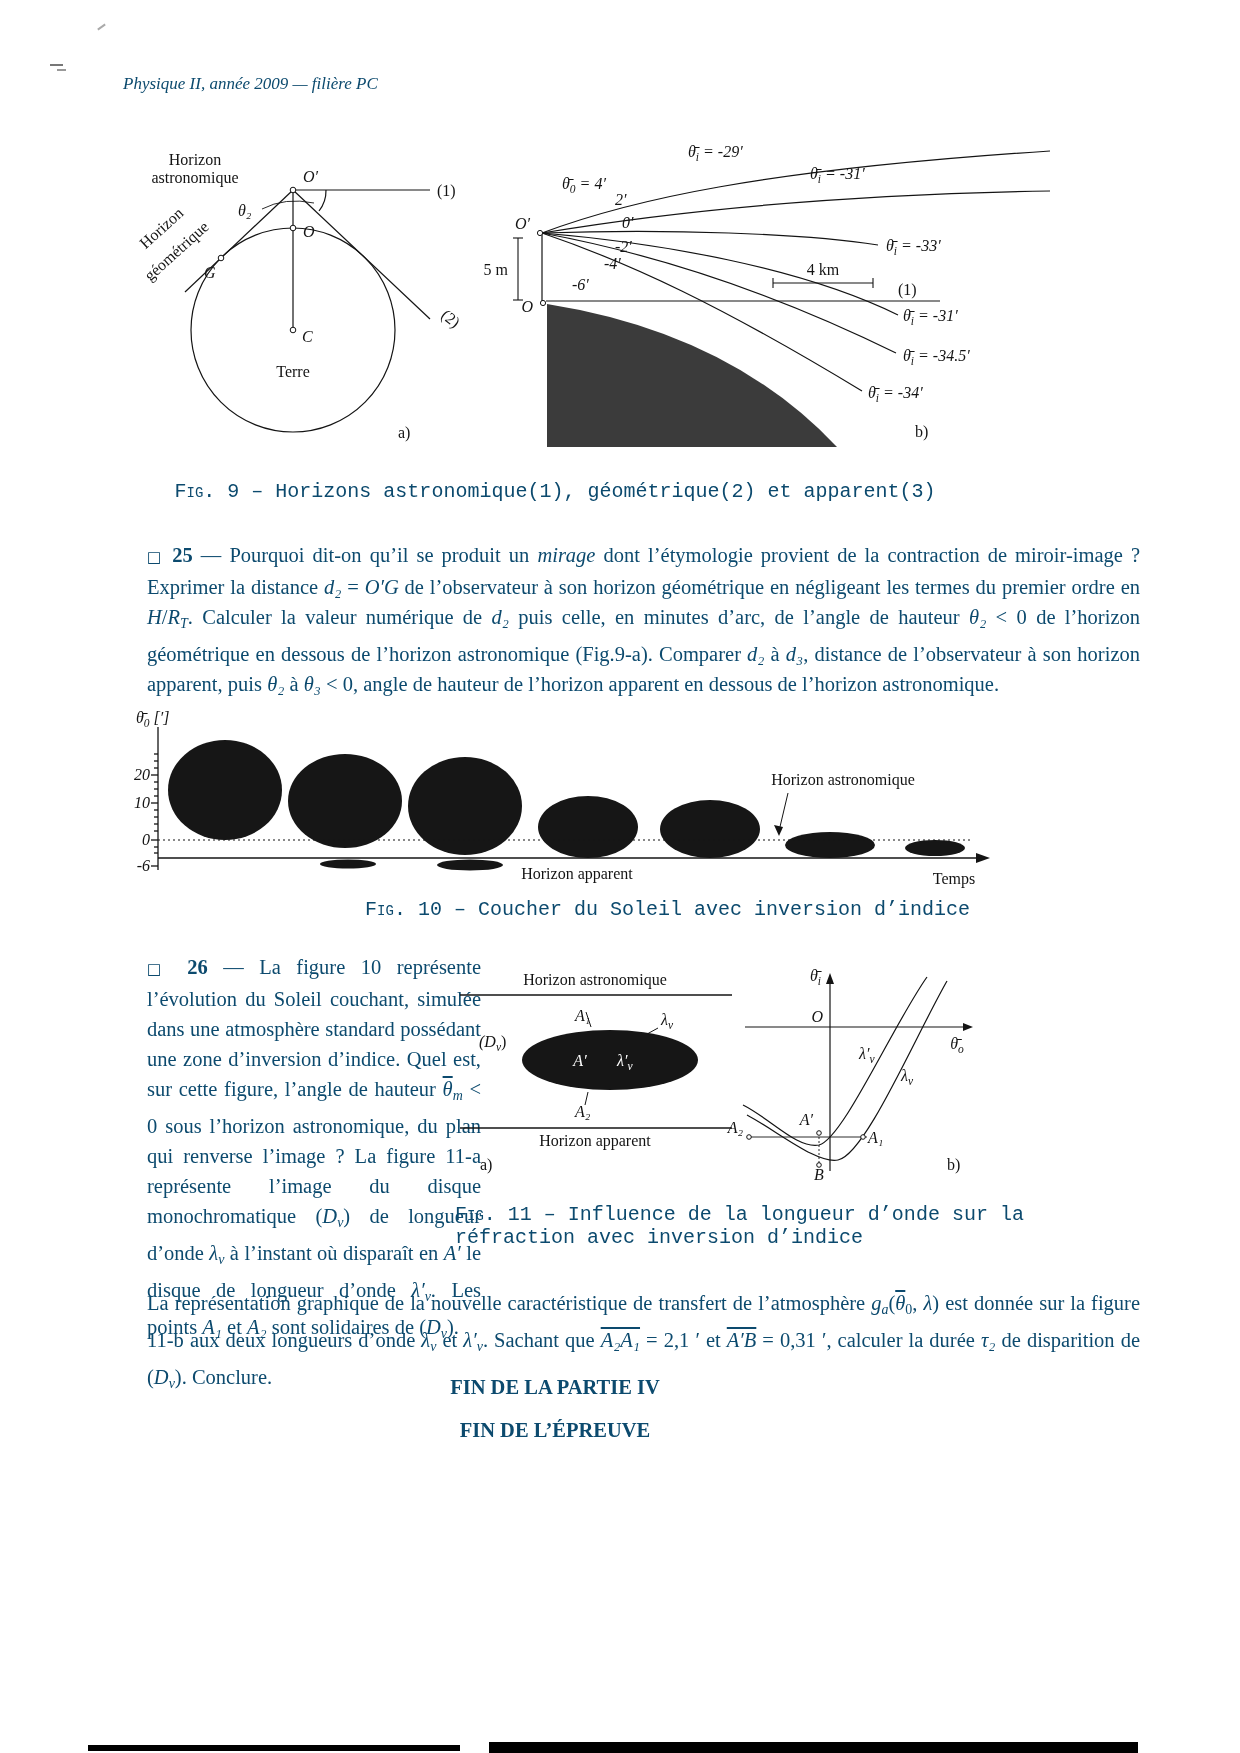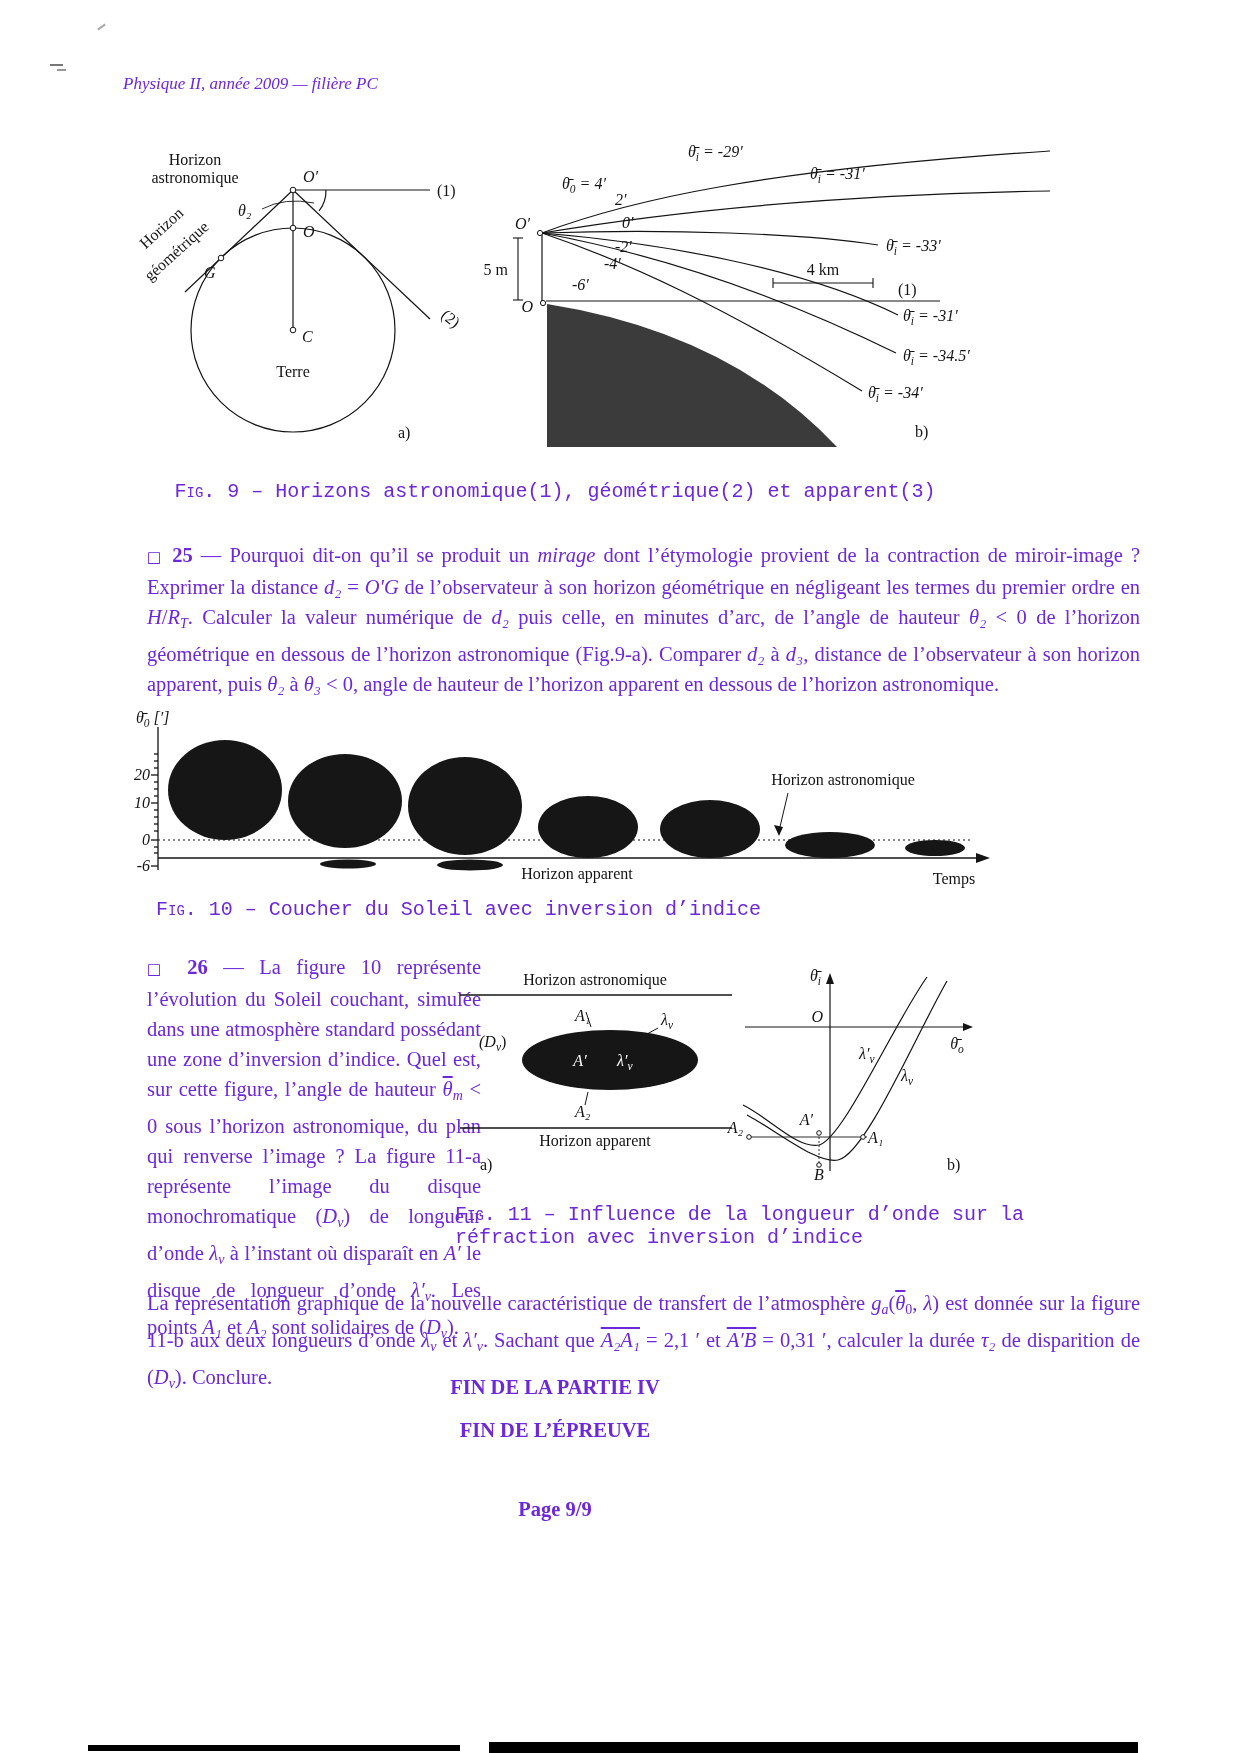--- a/index.html
+++ b/index.html
@@ -1,19 +1,19 @@
 <!DOCTYPE html>
 <html><head>
 <meta charset="utf-8">
 <style>
   * { margin:0; padding:0; box-sizing:border-box; }
   html,body { background:#ffffff; }
   .page {
     position:relative; width:1240px; height:1753px; background:#fff;
-    font-family:"Liberation Serif","DejaVu Serif",serif; color:#6d28d9; overflow:hidden;
+    font-family:"Liberation Serif","DejaVu Serif",serif; color:#0c4a6e; overflow:hidden;
   }
   .header { position:absolute; left:123px; top:74px; font-style:italic; font-size:17px; }
   .para { position:absolute; font-size:20.5px; line-height:30px; text-align:justify;margin-left:24px; }
   .caption { position:absolute; font-size:20px;font-family:Liberation Mono, monospace; }
   .figlabel { font-variant:small-caps; }
   .seg-b { font-weight:700; }
   .seg-i, .seg-scr { font-style:italic; }
   .seg-sub { font-size:0.68em; vertical-align:-0.28em; }
   .seg-isub { font-style:italic; font-size:0.68em; vertical-align:-0.28em; }
   .seg-iov { font-style:italic; text-decoration:overline; }
@@ -155,21 +155,21 @@
     <text x="16" y="18" class="it"><tspan>θ̄</tspan><tspan class="svgsub" dy="4">0</tspan><tspan dy="-4"> [′]</tspan></text>
     <text x="30" y="75" text-anchor="end" class="it">20</text>
     <text x="30" y="103" text-anchor="end" class="it">10</text>
     <text x="30" y="140" text-anchor="end" class="it">0</text>
     <text x="30" y="166" text-anchor="end" class="it">-6</text>
     <text x="723" y="80" text-anchor="middle">Horizon astronomique</text>
     <text x="457" y="174" text-anchor="middle">Horizon apparent</text>
     <text x="834" y="179" text-anchor="middle">Temps</text>
   </svg>
 
-  <div class="caption" style="left:156px;top:898px;width:830px;text-align:left">
+  <div class="caption" style="left:140px;top:898px;width:830px;text-align:right">
     <span class="figlabel">Fig. 10</span><span> – Coucher du Soleil avec inversion d’indice</span>
   </div>
 
   <p class="para" style="left:123px;top:952px;width:334px"><span class="seg-box">□ </span><span class="seg-b">26</span><span>  —  La figure 10 représente l’évolution du Soleil couchant, simulée dans une atmosphère standard possédant une zone d’inversion d’indice. Quel est, sur cette figure, l’angle de hauteur </span><span class="seg-iov">θ</span><span class="seg-isub">m</span><span> &lt; 0 sous l’horizon astronomique, du plan qui renverse l’image ? La figure 11-a représente l’image du disque monochromatique (</span><span class="seg-scr">D</span><span class="seg-isub">ν</span><span>) de longueur d’onde </span><span class="seg-i">λ</span><span class="seg-isub">ν</span><span> à l’instant où disparaît en </span><span class="seg-i">A′</span><span> le disque de longueur d’onde </span><span class="seg-i">λ′</span><span class="seg-isub">ν</span><span>. Les points </span><span class="seg-i">A₁</span><span> et </span><span class="seg-i">A₂</span><span> sont solidaires de (</span><span class="seg-scr">D</span><span class="seg-isub">ν</span><span>).</span></p>
 
   <svg style="left:455px;top:965px" width="310" height="215" viewBox="0 0 310 215">
     <text x="140" y="20" text-anchor="middle">Horizon astronomique</text>
     <g stroke="#141414" stroke-width="1.3">
       <line x1="5" y1="30" x2="277" y2="30"></line>
       <line x1="131" y1="47" x2="136" y2="62" stroke-width="1"></line>
@@ -218,18 +218,17 @@
   </svg>
 
   <div class="caption" style="left:455px;top:1203px;width:640px">
     <span class="figlabel">Fig. 11</span><span> – Influence de la longueur d’onde sur la réfraction avec inversion d’indice</span>
   </div>
 
   <p class="para" style="left:123px;top:1288px;width:993px"><span>La représentation graphique de la nouvelle caractéristique de transfert de l’atmosphère </span><span class="seg-i">g</span><span class="seg-isub">a</span><span>(</span><span class="seg-iov">θ</span><span class="seg-sub">0</span><span>, </span><span class="seg-i">λ</span><span>) est donnée sur la figure 11-b aux deux longueurs d’onde </span><span class="seg-i">λ</span><span class="seg-isub">ν</span><span> et </span><span class="seg-i">λ′</span><span class="seg-isub">ν</span><span>. Sachant que </span><span class="seg-iov">A₂A₁</span><span> = 2,1 ′ et </span><span class="seg-iov">A′B</span><span> = 0,31 ′, calculer la durée </span><span class="seg-i">τ₂</span><span> de disparition de (</span><span class="seg-scr">D</span><span class="seg-isub">ν</span><span>). Conclure.</span></p>
 
   <div class="fin" style="top:1376px">FIN DE LA PARTIE IV</div>
   <div class="fin" style="top:1419px">FIN DE L’ÉPREUVE</div>
-  <div class="fin" style="top:1498px">Page 9/9</div>
 
   <div class="bar" style="left:88px;top:1745px;width:372px;height:6px"></div>
   <div class="bar" style="left:489px;top:1742px;width:649px;height:11px"></div>
 
 </div>
 
 </body></html>

